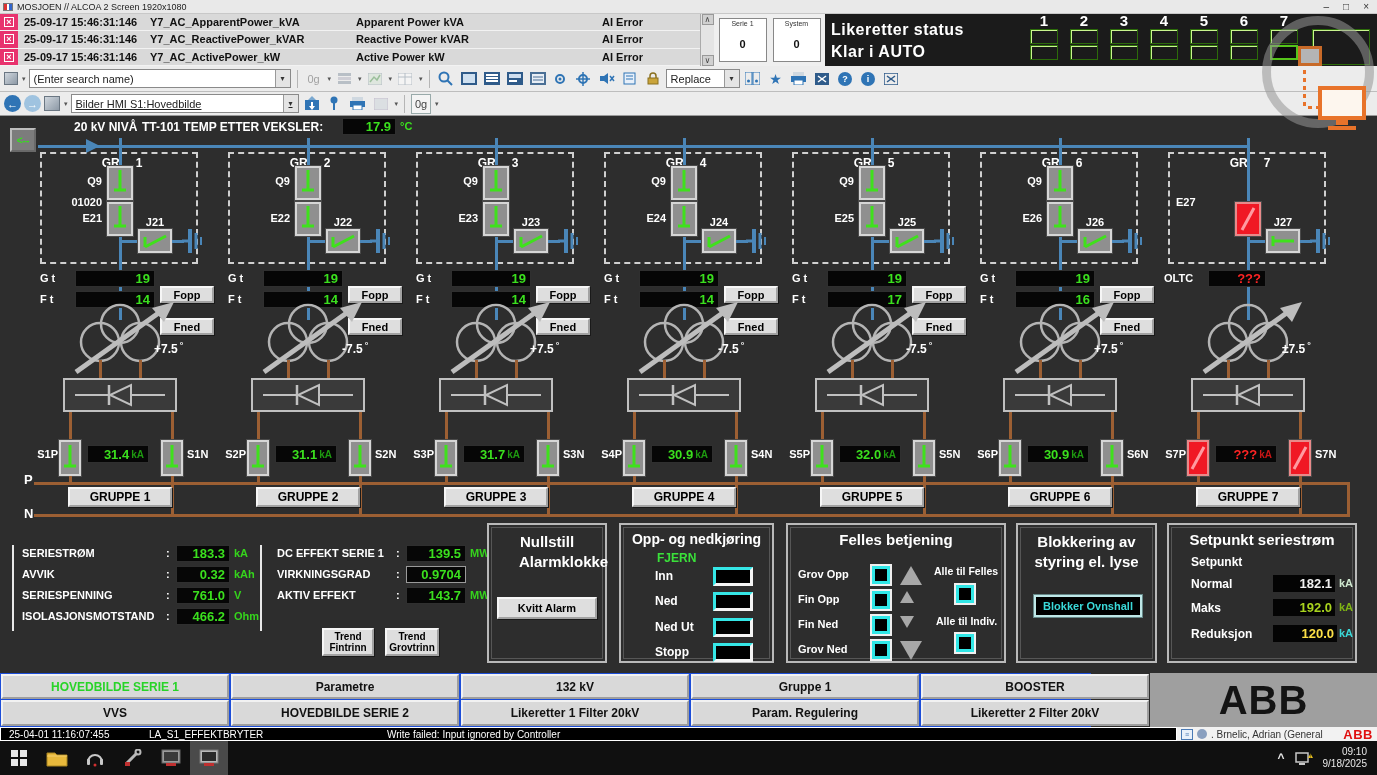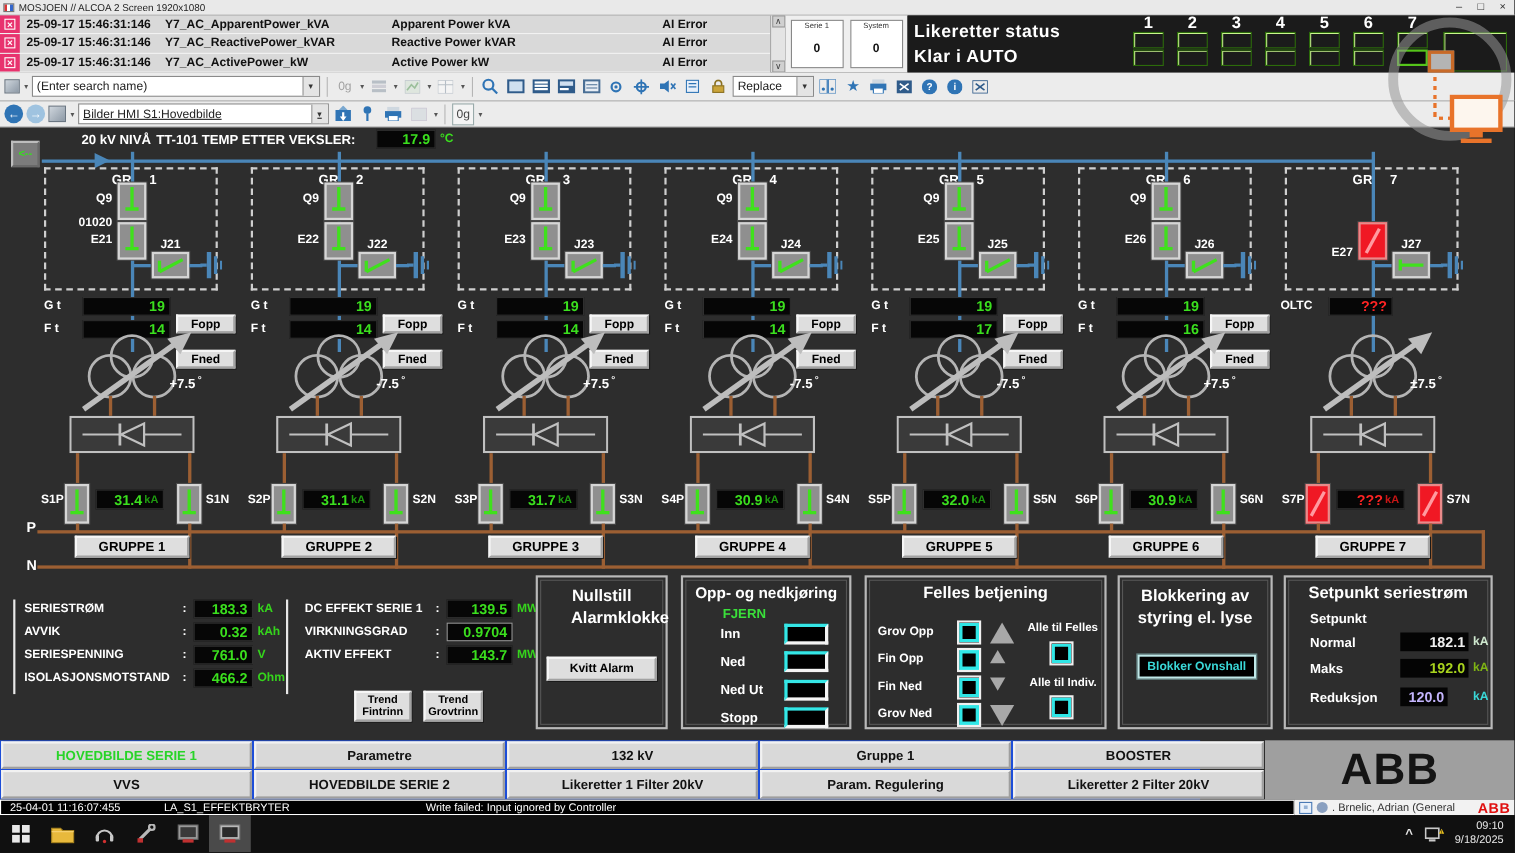--- a/index.html
+++ b/index.html
@@ -958,21 +958,21 @@
           <button class="hbtn gruppe" style="left:42px;top:371px;width:104px">GRUPPE 6</button>
         </div>
         <div class="group-col" style="left: 1154px; top: 0px;">
           <div class="dash-box"></div>
           <div class="gr-label">
             <span>GR</span>
             <span>7</span>
           </div>
           <div class="blue-v" style="left:93px;top:22px;height:182px"></div>
           <div class="blue-h" style="left:95px;top:124px;width:20px"></div>
-          <div class="glabel" style="left:22px;top:108px;width:54px;text-align:right">E27</div>
+          <div class="glabel" style="left:22px;top:80px;width:54px;text-align:left">E27</div>
           <div class="brk red" style="left:81px;top:86px">
             <svg width="22" height="30">
               <line x1="5" y1="26" x2="17" y2="4" stroke="#ff9aa0" stroke-width="3"></line>
             </svg>
           </div>
           <div class="glabel" style="left:110px;top:100px;width:38px;text-align:center">J27</div>
           <div class="jbrk" style="left:112px;top:113px">
             <svg width="30" height="20">
               <line x1="5" y1="15" x2="5" y2="5" stroke="#3fe11c" stroke-width="3"></line>
               <line x1="5" y1="10" x2="26" y2="10" stroke="#3fe11c" stroke-width="3"></line>
@@ -1150,21 +1150,21 @@
    <div class="sp-box" style="left:104px;top:50px;width:62px;color:#f0f0f0">
             <span>182.1</span>
           </div>
    <div class="p-lbl" style="left:170px;top:52px;color:#cfe8cf;font-size:11px">kA</div>
           <div class="p-lbl" style="left:22px;top:76px">Maks</div>
    <div class="sp-box" style="left:104px;top:74px;width:62px;color:#a9d41e">
             <span>192.0</span>
           </div>
    <div class="p-lbl" style="left:170px;top:76px;color:#7fb414;font-size:11px">kA</div>
           <div class="p-lbl" style="left:22px;top:102px">Reduksjon</div>
-   <div class="sp-box" style="left:104px;top:100px;width:43px;color:#c4b5fd">
+   <div class="sp-box" style="left:104px;top:100px;width:64px;color:#fde047">
             <span>120.0</span>
           </div>
    <div class="p-lbl" style="left:170px;top:102px;color:#3ad8d8;font-size:11px">kA</div>
         </div>
     </div>
   </div>
 
   <div class="nav">
     <div id="nav-btns">
         <button class="navbtn active" style="left:1px;top:1px;width:228px">HOVEDBILDE SERIE 1</button>

